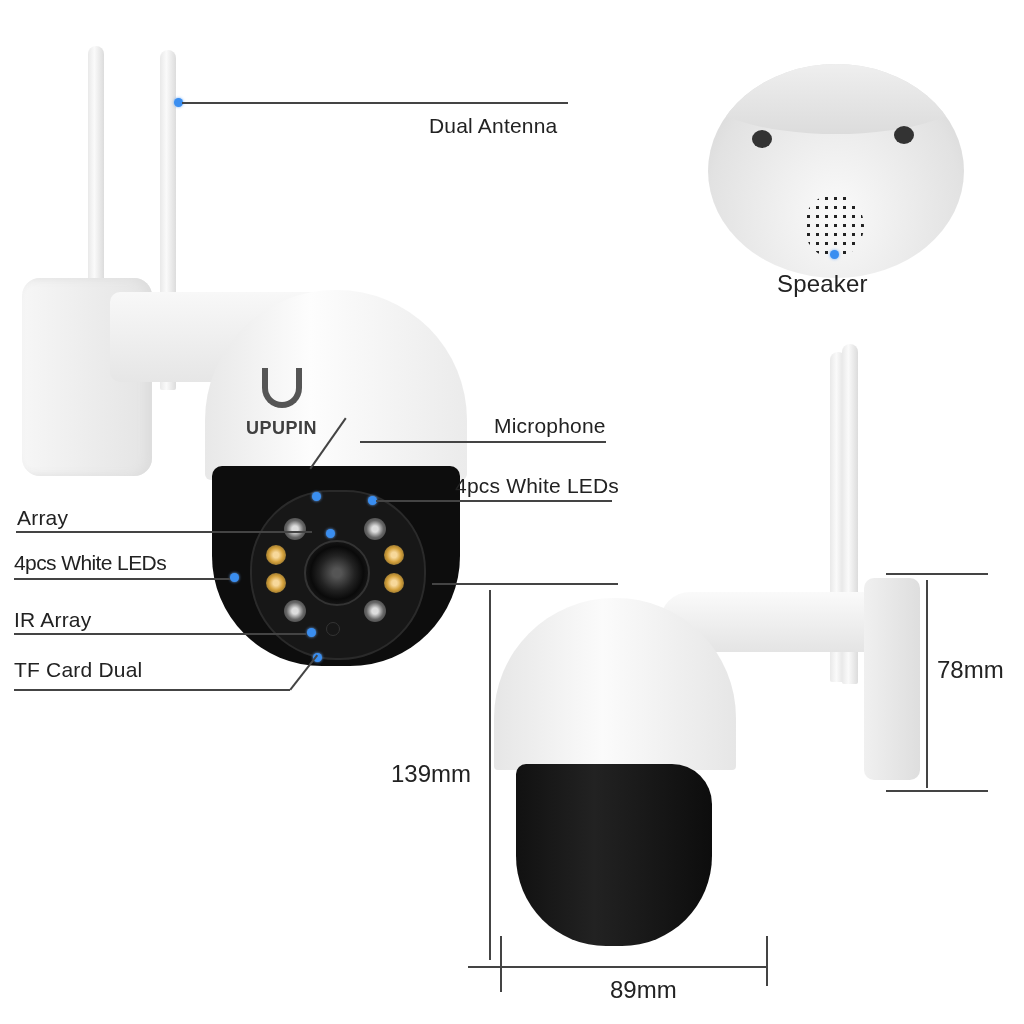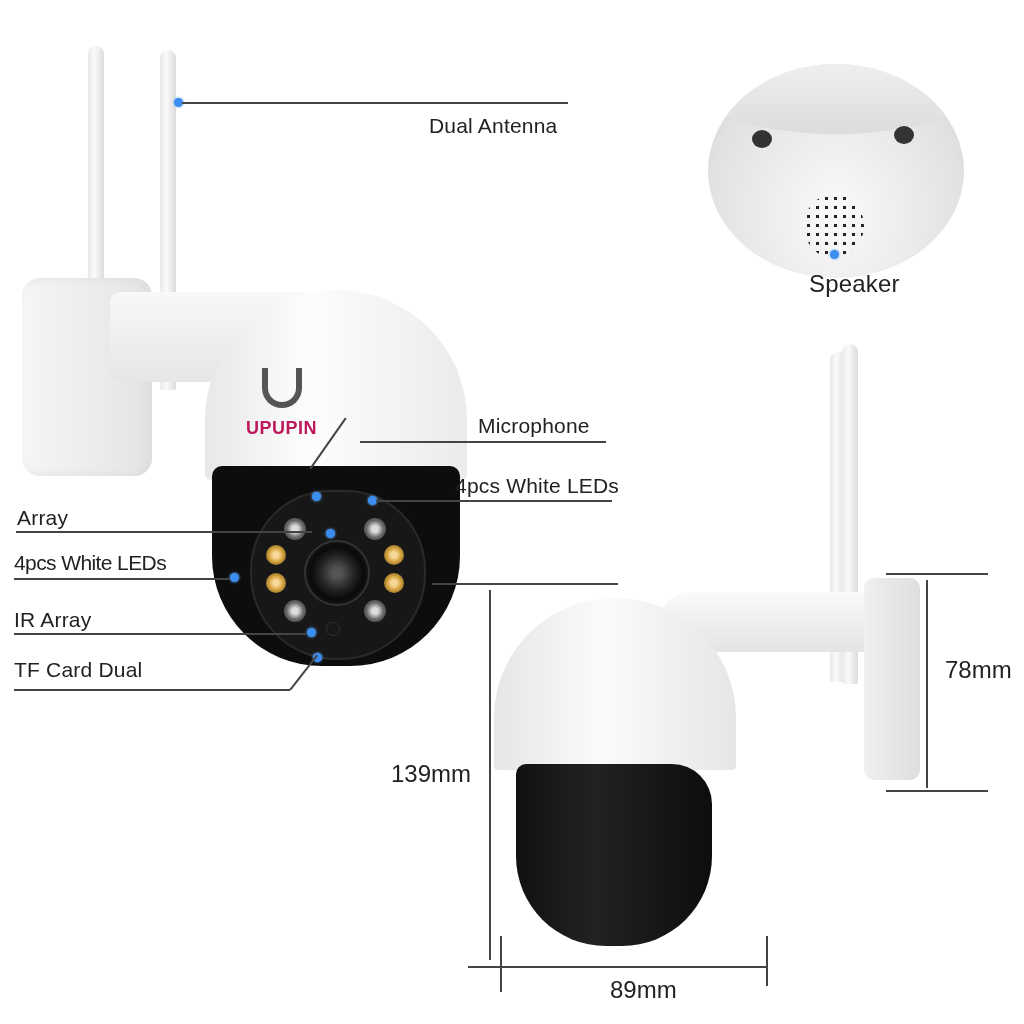--- a/index.html
+++ b/index.html
@@ -18,21 +18,21 @@
 <div class="abs" style="left:0;top:0;width:620px;height:700px;">
 
   <div class="antenna" style="left:88px;top:46px;height:300px;"></div>
   <div class="antenna" style="left:160px;top:50px;height:340px;"></div>
 
   <div class="abs" style="left:22px;top:278px;width:130px;height:198px;border-radius:18px;background:linear-gradient(90deg,#f6f6f6,#e4e4e4);box-shadow:inset -6px 0 10px #ddd;"></div>
   <div class="abs" style="left:110px;top:292px;width:250px;height:90px;border-radius:10px 40px 10px 10px;background:linear-gradient(180deg,#f8f8f8,#e6e6e6);"></div>
 
   <div class="abs" style="left:205px;top:290px;width:262px;height:190px;border-radius:130px 130px 6px 6px;background:linear-gradient(90deg,#e8e8e8,#fdfdfd 40%,#ebebeb);"></div>
   <div class="abs" style="left:262px;top:368px;width:40px;height:40px;border:6px solid #555;border-top:none;border-radius:0 0 20px 20px;box-sizing:border-box;"></div>
-  <div class="abs" style="left:246px;top:418px;font-size:18px;font-weight:bold;color:#be185d;letter-spacing:0.5px;">UPUPIN</div>
+  <div class="abs" style="left:246px;top:418px;font-size:18px;font-weight:bold;color:#404040;letter-spacing:0.5px;">UPUPIN</div>
 
   <div class="abs" style="left:212px;top:466px;width:248px;height:200px;border-radius:10px 10px 110px 110px;background:#0d0d0d;"></div>
   <div class="abs" style="left:250px;top:490px;width:172px;height:166px;border-radius:80px 80px 86px 86px;background:#171717;border:2px solid #2a2a2a;"></div>
 
   <div class="abs" style="left:284px;top:518px;width:22px;height:22px;border-radius:50%;background:radial-gradient(#ddd 20%,#666 55%,#333);"></div>
   <div class="abs" style="left:364px;top:518px;width:22px;height:22px;border-radius:50%;background:radial-gradient(#ddd 20%,#666 55%,#333);"></div>
   <div class="abs" style="left:284px;top:600px;width:22px;height:22px;border-radius:50%;background:radial-gradient(#ddd 20%,#666 55%,#333);"></div>
   <div class="abs" style="left:364px;top:600px;width:22px;height:22px;border-radius:50%;background:radial-gradient(#ddd 20%,#666 55%,#333);"></div>
   <div class="abs" style="left:266px;top:545px;width:20px;height:20px;border-radius:50%;background:radial-gradient(#f7d89a 20%,#d4a13c 50%,#5a4a22);"></div>
   <div class="abs" style="left:266px;top:573px;width:20px;height:20px;border-radius:50%;background:radial-gradient(#f7d89a 20%,#d4a13c 50%,#5a4a22);"></div>
@@ -42,21 +42,21 @@
   <div class="abs" style="left:304px;top:540px;width:62px;height:62px;border-radius:50%;background:radial-gradient(#555 10%,#222 40%,#0a0a0a 60%,#2c2c2c);border:2px solid #333;"></div>
   <div class="abs" style="left:326px;top:622px;width:12px;height:12px;border-radius:50%;border:1px solid #333;"></div>
 
   <div class="dot" style="left:174px;top:98px;"></div>
   <div class="line" style="left:182px;top:102px;width:386px;"></div>
   <div class="label" style="left:429px;top:74px;margin-top:40px;">Dual Antenna</div>
 
   <div class="dot" style="left:312px;top:492px;"></div>
   <div class="line" style="left:360px;top:441px;width:246px;"></div>
   <div class="line" style="left:310px;top:468px;width:62px;transform:rotate(-55deg);transform-origin:left;"></div>
-  <div class="label" style="left:478px;top:414px;">Microphone</div>
+  <div class="label" style="left:494px;top:414px;">Microphone</div>
 
   <div class="dot" style="left:368px;top:496px;"></div>
   <div class="line" style="left:376px;top:500px;width:236px;"></div>
   <div class="label" style="left:455px;top:474px;">4pcs White LEDs</div>
 
   <div class="dot" style="left:326px;top:529px;"></div>
   <div class="line" style="left:16px;top:531px;width:296px;"></div>
   <div class="label" style="left:17px;top:506px;">Array</div>
 
   <div class="dot" style="left:230px;top:573px;"></div>
@@ -73,21 +73,21 @@
   <div class="label" style="left:14px;top:658px;">TF Card Dual</div>
 </div>
 
 <div class="abs" style="left:708px;top:64px;width:256px;height:214px;border-radius:50%;background:radial-gradient(ellipse at 50% 70%,#fafafa,#e2e2e2 70%,#cfcfcf);overflow:hidden;">
   <div class="abs" style="left:-10px;top:-20px;width:276px;height:90px;border-radius:0 0 50% 50%;background:linear-gradient(#f4f4f4,#dcdcdc);"></div>
   <div class="abs" style="left:44px;top:66px;width:20px;height:18px;border-radius:50%;background:#333;"></div>
   <div class="abs" style="left:186px;top:62px;width:20px;height:18px;border-radius:50%;background:#333;"></div>
   <div class="abs" style="left:96px;top:130px;width:60px;height:64px;background-image:radial-gradient(#222 1.6px,transparent 2px);background-size:9px 9px;border-radius:50%;"></div>
   <div class="dot" style="left:122px;top:186px;"></div>
 </div>
-<div class="label" style="left:777px;top:270px;font-size:24px;margin-left:32px;">Speaker</div>
+<div class="label" style="left:777px;top:270px;font-size:24px;">Speaker</div>
 
 <div class="abs" style="left:480px;top:340px;width:544px;height:684px;">
   <div class="antenna" style="left:350px;top:12px;height:330px;"></div>
   <div class="antenna" style="left:362px;top:4px;height:340px;"></div>
   <div class="abs" style="left:180px;top:252px;width:230px;height:60px;border-radius:30px 6px 6px 6px;background:linear-gradient(180deg,#fafafa,#e4e4e4);"></div>
   <div class="abs" style="left:384px;top:238px;width:56px;height:202px;border-radius:10px;background:linear-gradient(90deg,#f0f0f0,#dedede);"></div>
   <div class="abs" style="left:14px;top:258px;width:242px;height:172px;border-radius:120px 120px 4px 4px;background:linear-gradient(90deg,#e6e6e6,#fbfbfb 45%,#e6e6e6);"></div>
   <div class="abs" style="left:36px;top:424px;width:196px;height:182px;border-radius:10px 40px 90px 90px;background:linear-gradient(90deg,#111,#222 40%,#0d0d0d);"></div>
 </div>
 
@@ -96,13 +96,13 @@
 <div class="dim" style="left:391px;top:760px;">139mm</div>
 
 <div class="line" style="left:468px;top:966px;width:300px;"></div>
 <div class="vline" style="left:500px;top:936px;height:56px;"></div>
 <div class="vline" style="left:766px;top:936px;height:50px;"></div>
 <div class="dim" style="left:610px;top:976px;">89mm</div>
 
 <div class="line" style="left:886px;top:573px;width:102px;"></div>
 <div class="line" style="left:886px;top:790px;width:102px;"></div>
 <div class="vline" style="left:926px;top:580px;height:208px;"></div>
-<div class="dim" style="left:937px;top:656px;margin-left:8px;">78mm</div>
+<div class="dim" style="left:937px;top:656px;">78mm</div>
 
 </body></html>

